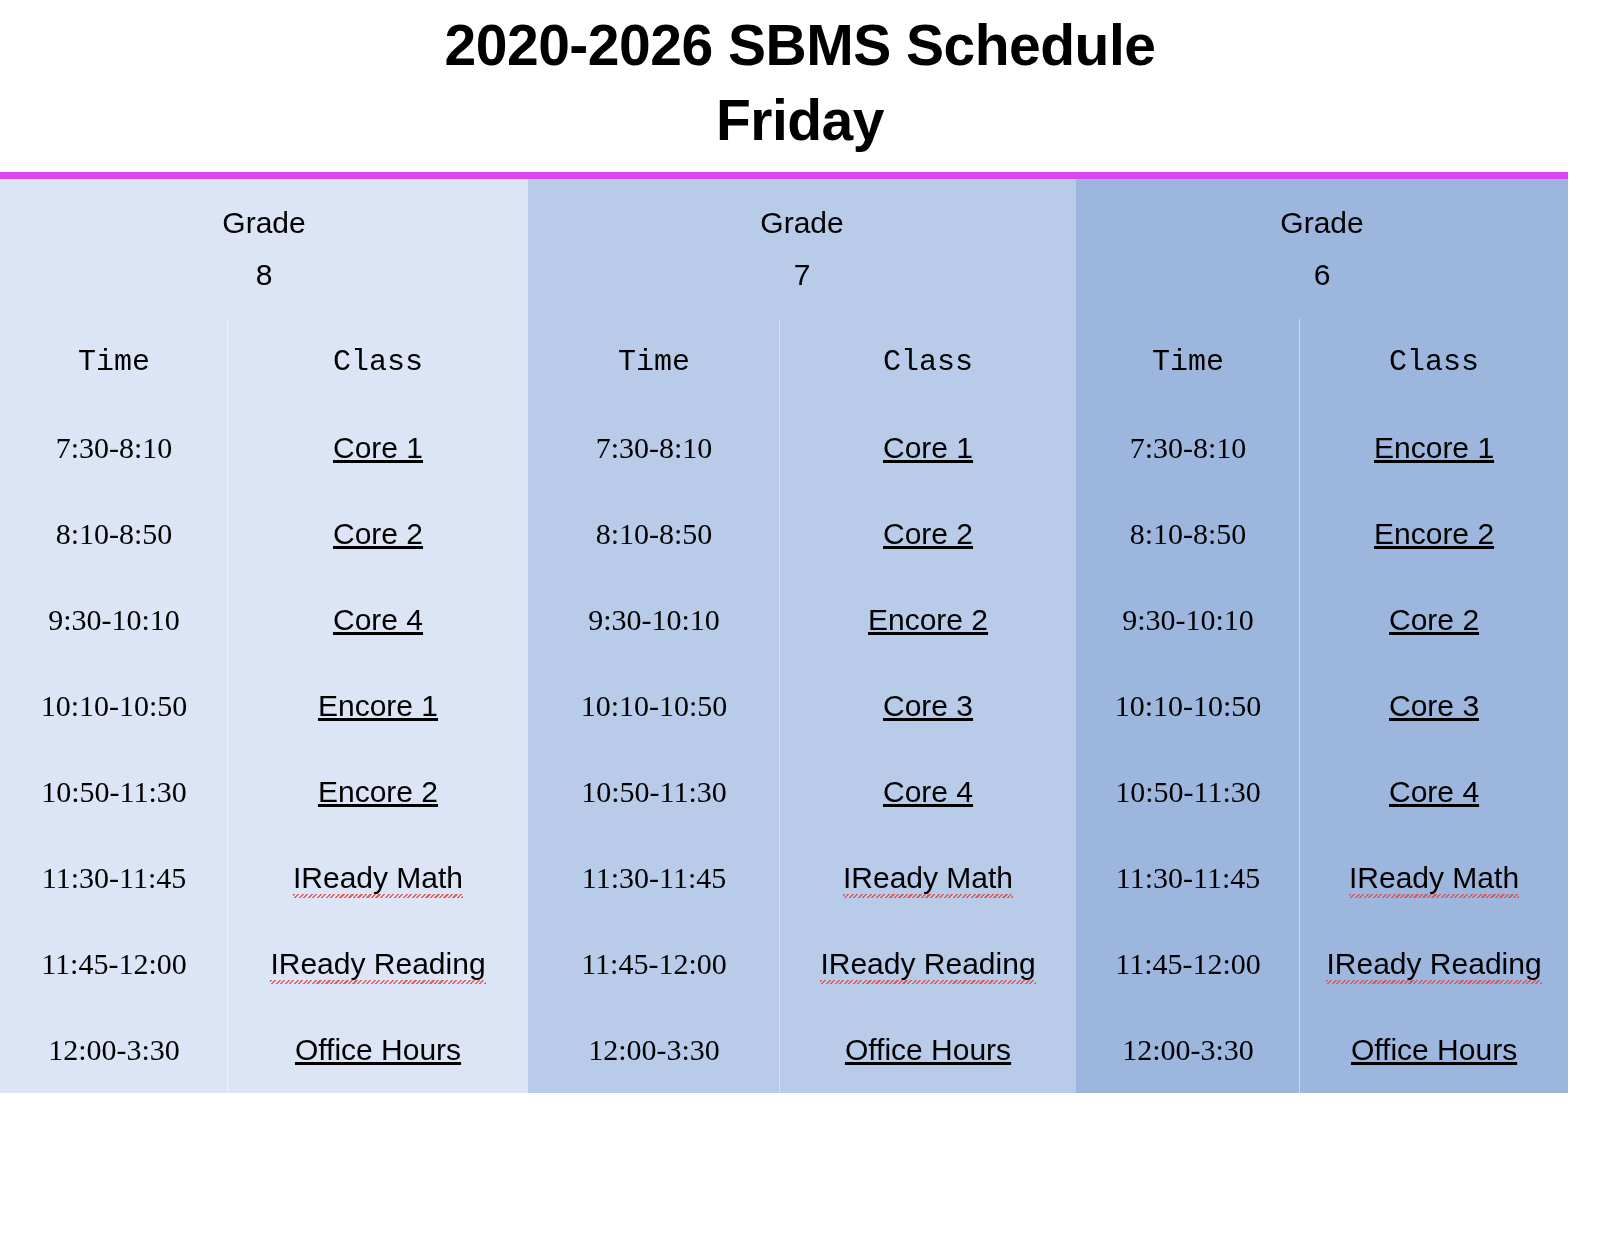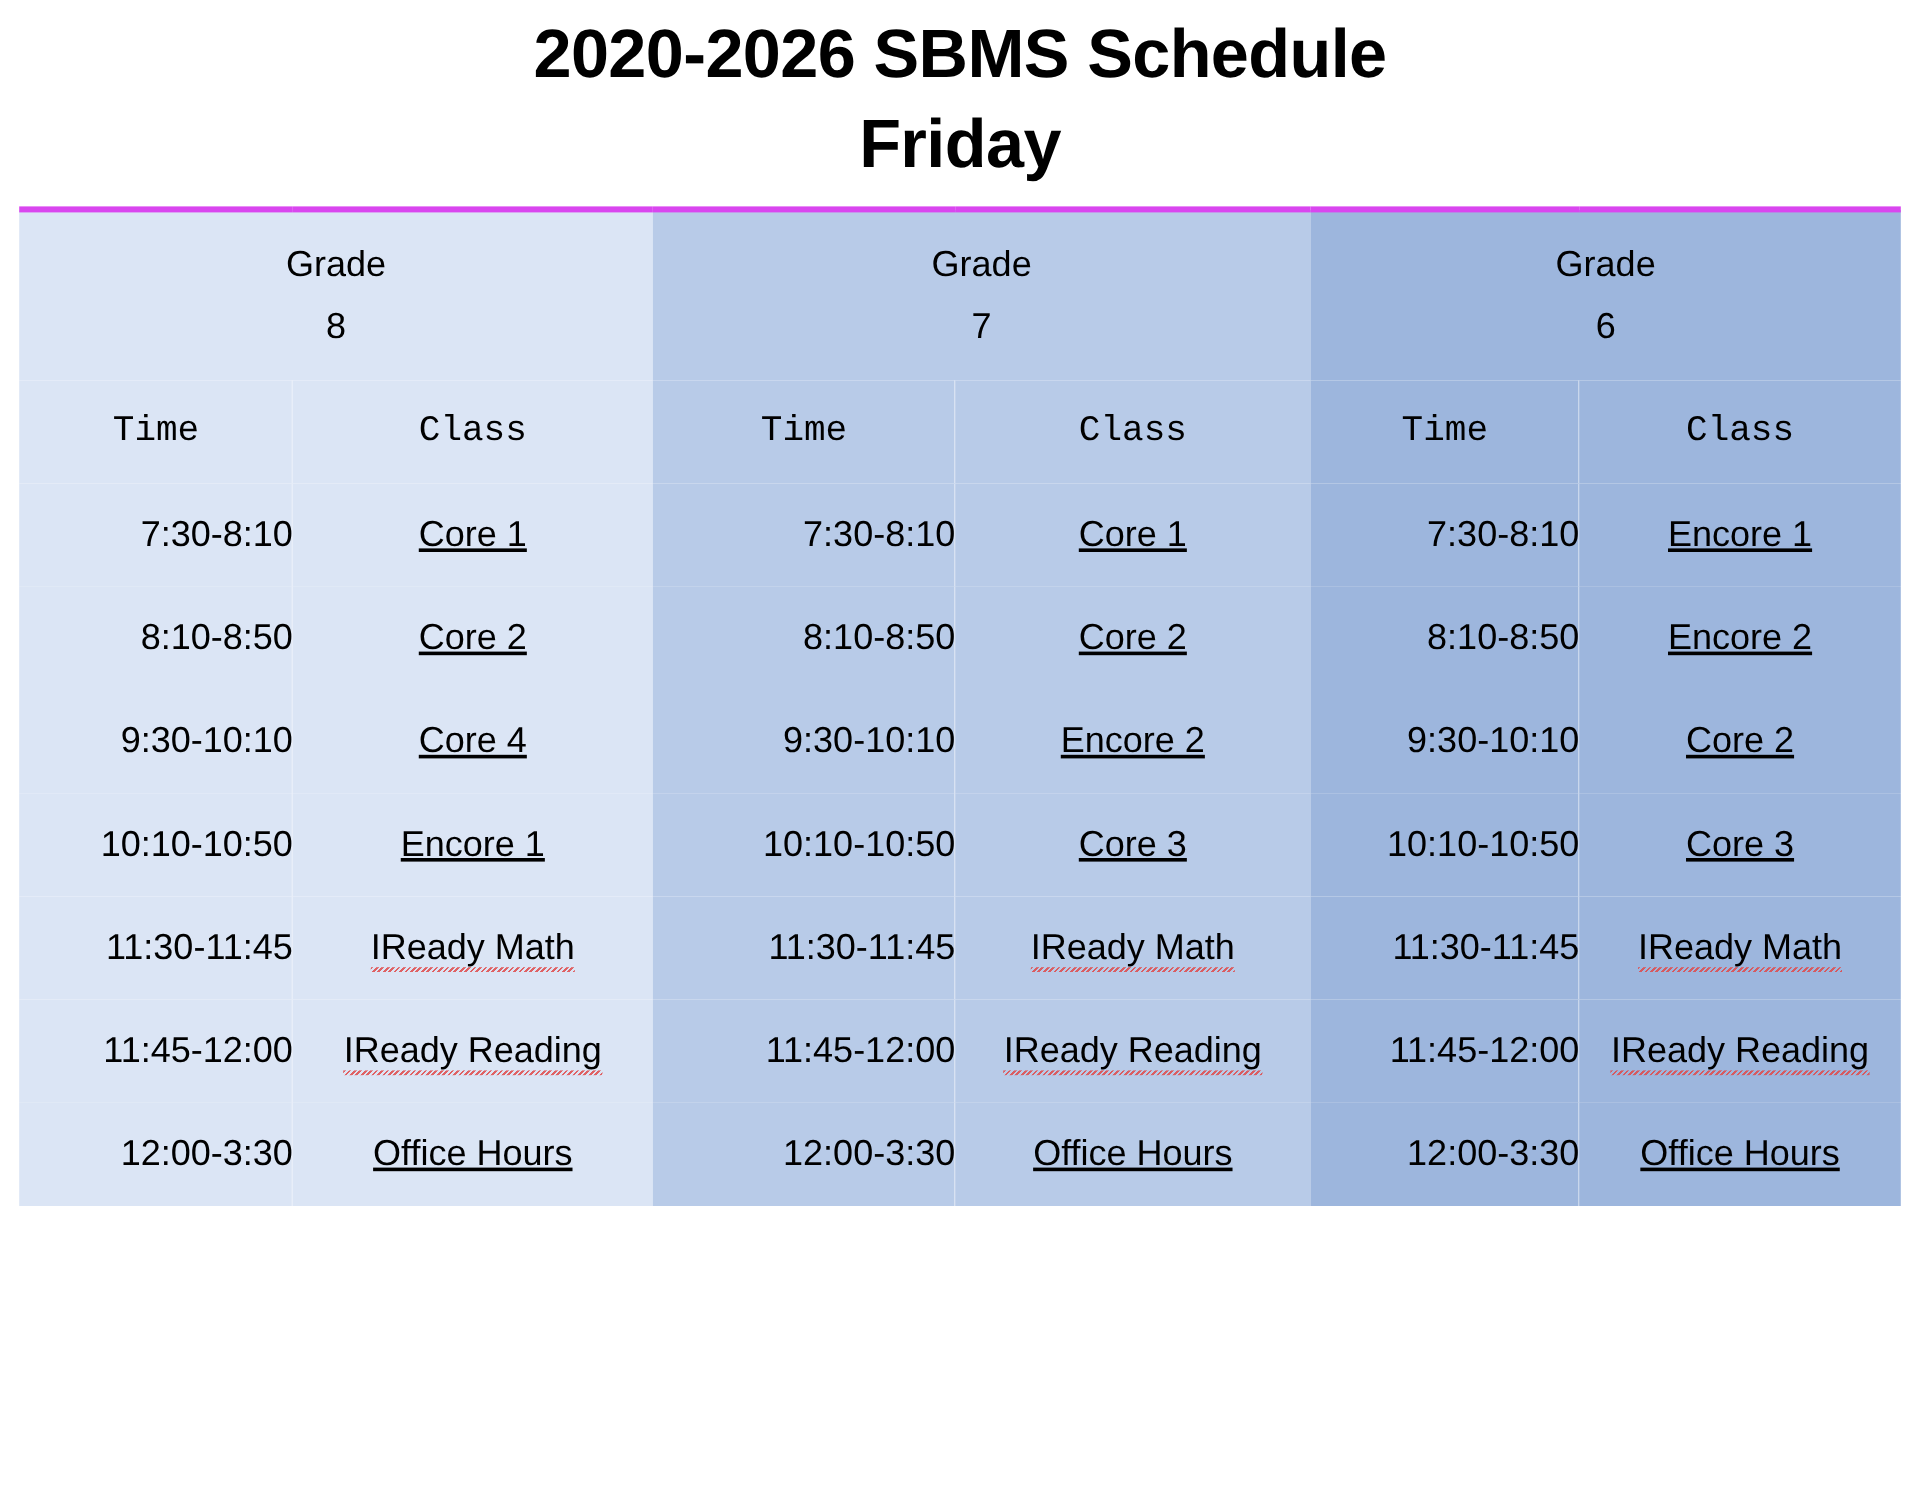--- a/index.html
+++ b/index.html
@@ -29,25 +29,25 @@
   }
   .title-line {
     font-size: 57px;
     font-weight: bold;
     line-height: 1.32;
     letter-spacing: -0.5px;
   }
 
   .schedule-table {
     width: 1568px;
-    margin-left: 16px;
+    margin-left: 0;
     border-collapse: collapse;
     table-layout: fixed;
     margin-top: 14px;
-    border-top: 5px solid #d946ef;
+    border-top: 7px solid #d946ef;
   }
 
   .schedule-table td,
   .schedule-table th {
     padding: 0;
     margin: 0;
     font-weight: normal;
     vertical-align: middle;
     border: 0;
   }
@@ -79,22 +79,23 @@
     text-align: center;
     font-size: 30px;
     font-family: Liberation Mono, monospace;
   }
 
   .row-cell {
     height: 86px;
     font-size: 30px;
   }
   .cell-time {
-    text-align: right;
+    text-align: center;
     padding-left: 10px;
+    font-family: Liberation Serif, serif;
   }
   .cell-class {
     text-align: center;
     text-decoration: underline;
   }
 
   
   .sep-v {
     box-shadow: inset -1px 0 0 rgba(255,255,255,0.45);
   }
@@ -187,20 +188,28 @@
       </tr>
       <tr>
         <td class="row-cell cell-time g8 sep-v">10:10-10:50</td>
         <td class="row-cell cell-class g8">Encore 1</td>
         <td class="row-cell cell-time g7 sep-v">10:10-10:50</td>
         <td class="row-cell cell-class g7">Core 3</td>
         <td class="row-cell cell-time g6 sep-v">10:10-10:50</td>
         <td class="row-cell cell-class g6">Core 3</td>
       </tr>
       <tr>
+        <td class="row-cell cell-time g8 sep-v">10:50-11:30</td>
+        <td class="row-cell cell-class g8">Encore 2</td>
+        <td class="row-cell cell-time g7 sep-v">10:50-11:30</td>
+        <td class="row-cell cell-class g7">Core 4</td>
+        <td class="row-cell cell-time g6 sep-v">10:50-11:30</td>
+        <td class="row-cell cell-class g6">Core 4</td>
+      </tr>
+      <tr>
         <td class="row-cell cell-time g8 sep-v">11:30-11:45</td>
         <td class="row-cell cell-class g8"><span class="spell">IReady Math</span></td>
         <td class="row-cell cell-time g7 sep-v">11:30-11:45</td>
         <td class="row-cell cell-class g7"><span class="spell">IReady Math</span></td>
         <td class="row-cell cell-time g6 sep-v">11:30-11:45</td>
         <td class="row-cell cell-class g6"><span class="spell">IReady Math</span></td>
       </tr>
       <tr>
         <td class="row-cell cell-time g8 sep-v">11:45-12:00</td>
         <td class="row-cell cell-class g8"><span class="spell">IReady Reading</span></td>

